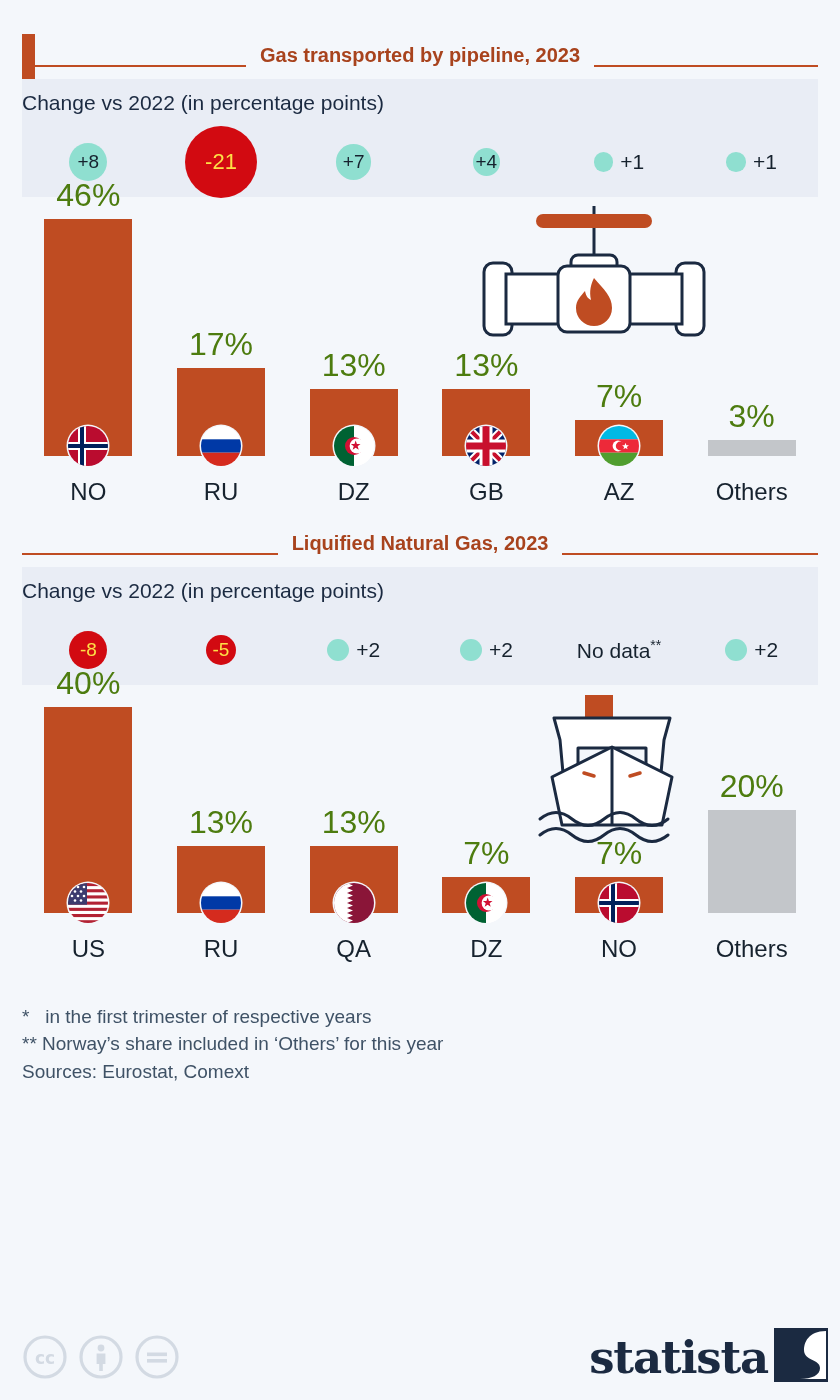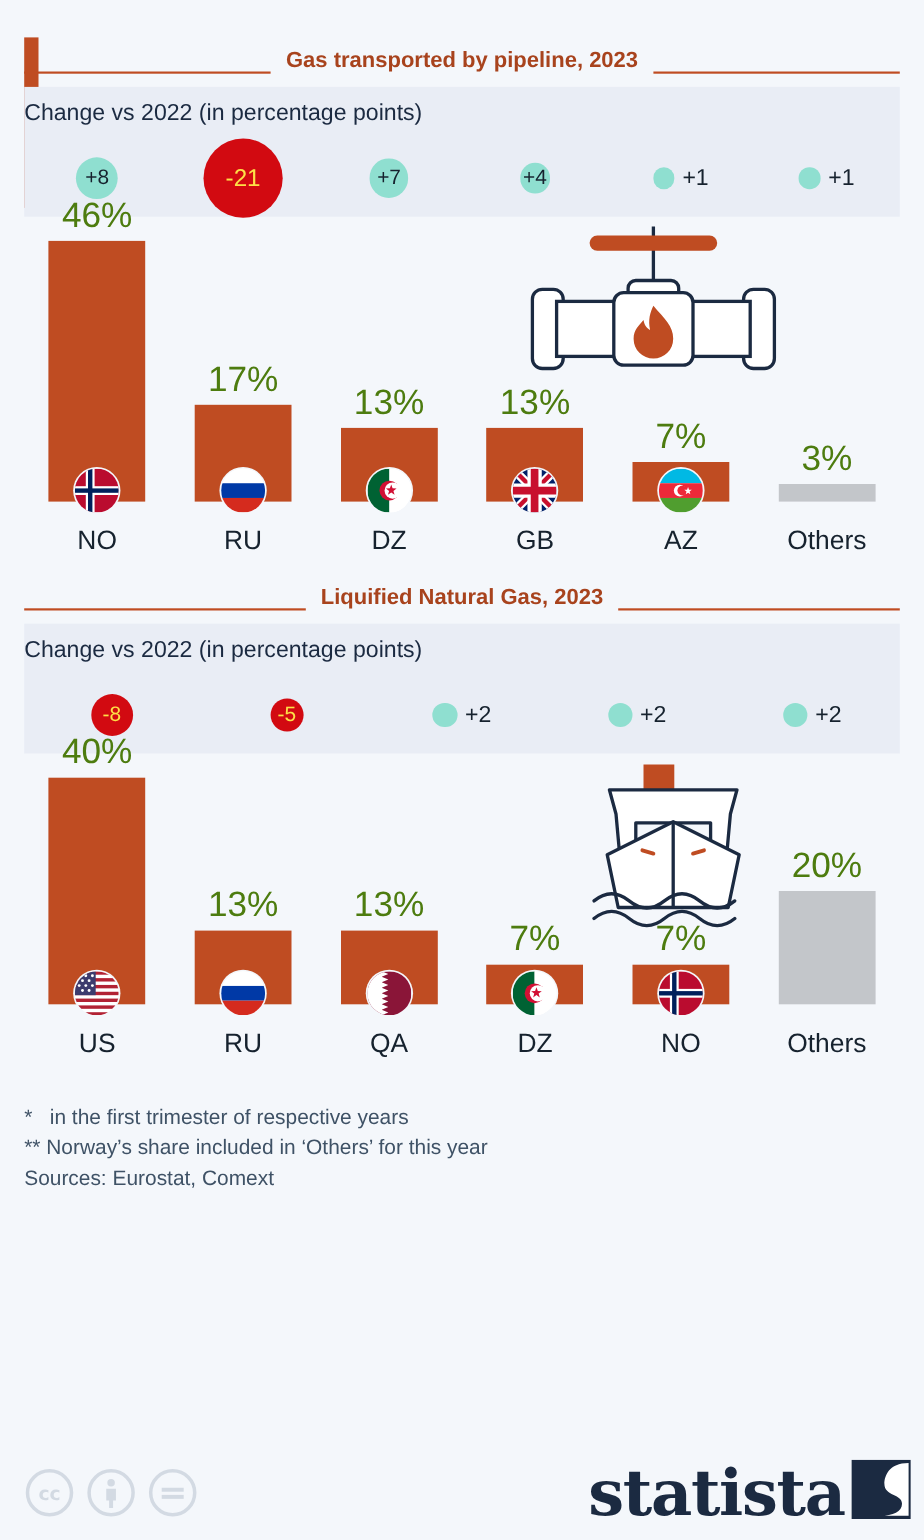--- a/index.html
+++ b/index.html
@@ -96,21 +96,21 @@
   
   .footer {
     position: absolute; left: 22px; right: 12px; bottom: 14px;
     display: flex; align-items: center; justify-content: space-between;
   }
   .cc-icons { display: flex; gap: 10px; }
   .cc-icons svg { display: block; }
   .logo { display: flex; align-items: center; }
   .logo-text {
     font-family: "DejaVu Serif", serif; font-weight: 700;
-    font-size: 58px; color: #1b2a41; letter-spacing: -1.2px;
+    font-size: 45px; color: #1b2a41; letter-spacing: -1.2px;
     line-height: 1;
   }
   .logo-mark { margin-left: 6px; }
 </style>
 </head>
 <body>
 
 <div class="header">
   <div class="accent-bar"></div>
 </div>
@@ -262,20 +262,23 @@
         <div class="bubble-outside">
           <div class="bubble pos" style="width: 22.24px; height: 22.24px;"></div>
           <span class="lbl">+2</span>
         </div>
       </div>
       <div class="bubble-cell">
         <div class="bubble-outside">
           <div class="bubble pos" style="width: 22.24px; height: 22.24px;"></div>
           <span class="lbl">+2</span>
         </div>
+      </div>
+      <div class="bubble-cell">
+        <span class="nodata">No data<sup>**</sup></span>
       </div>
       <div class="bubble-cell">
         <div class="bubble-outside">
           <div class="bubble pos" style="width: 22.24px; height: 22.24px;"></div>
           <span class="lbl">+2</span>
         </div>
       </div>
     </div>
 </div>
 

